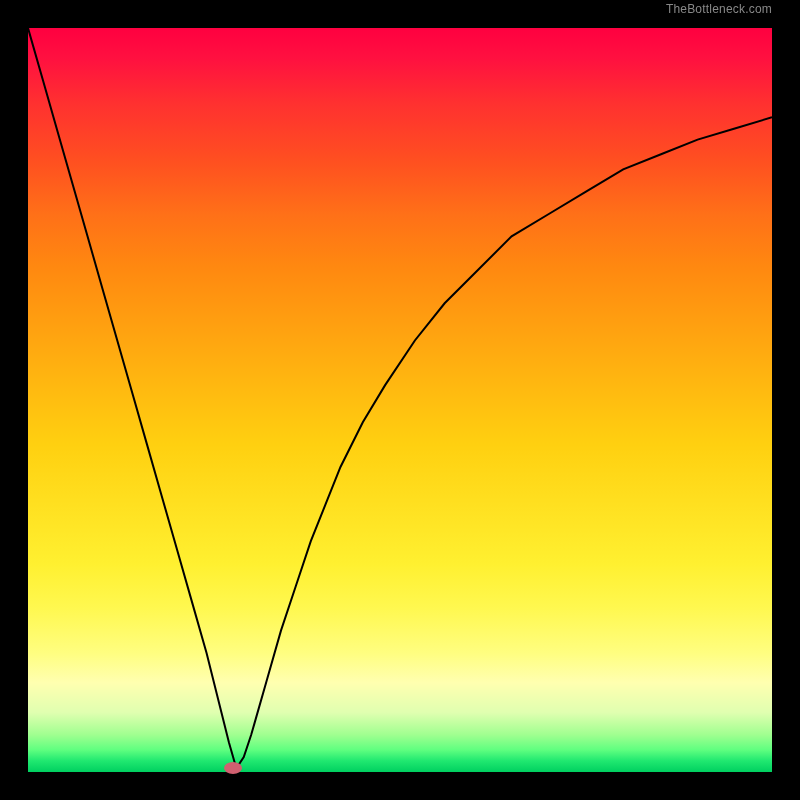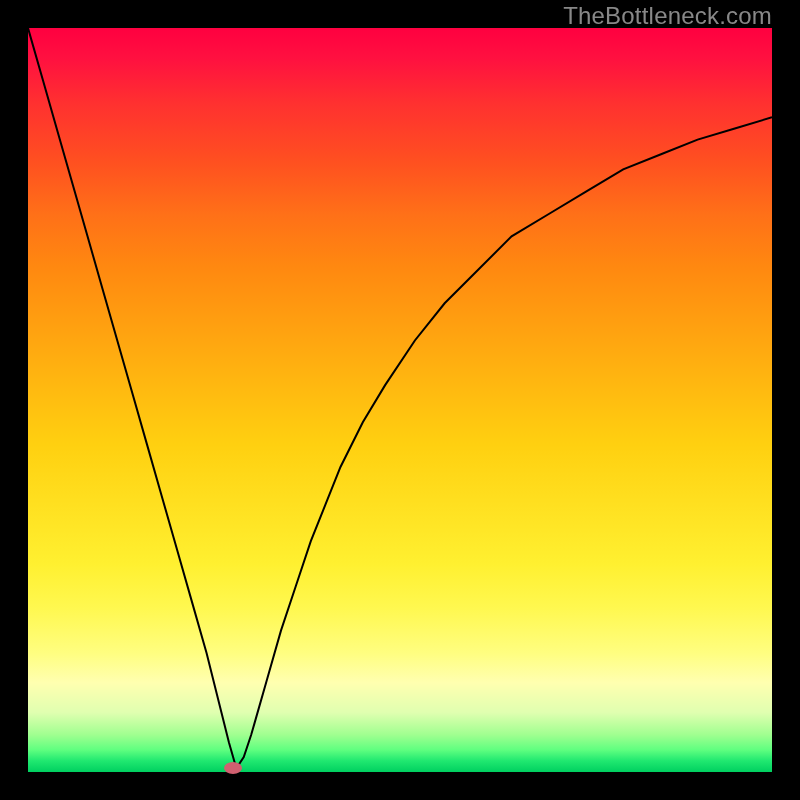--- a/index.html
+++ b/index.html
@@ -41,21 +41,21 @@
       #60ff80 97%,
       #20e870 98.5%,
       #00d060 100%
     );
   }
   .watermark {
     position: absolute;
     top: 2px;
     right: 28px;
     font-family: Arial, Helvetica, sans-serif;
-    font-size: 24px;
+    font-size: 12px;
     font-weight: 500;
     color: #888888;
     letter-spacing: 0.2px;
     z-index: 10;
   }
   svg.curve {
     position: absolute;
     left: 0;
     top: 0;
     width: 744px;

